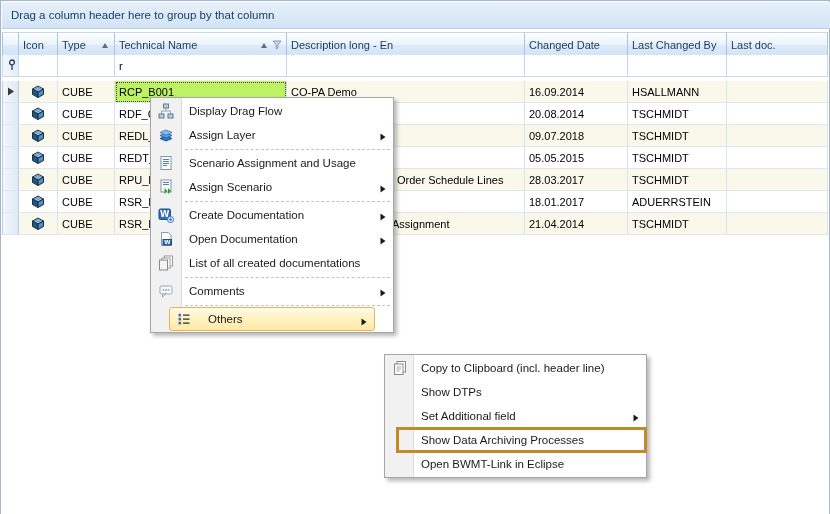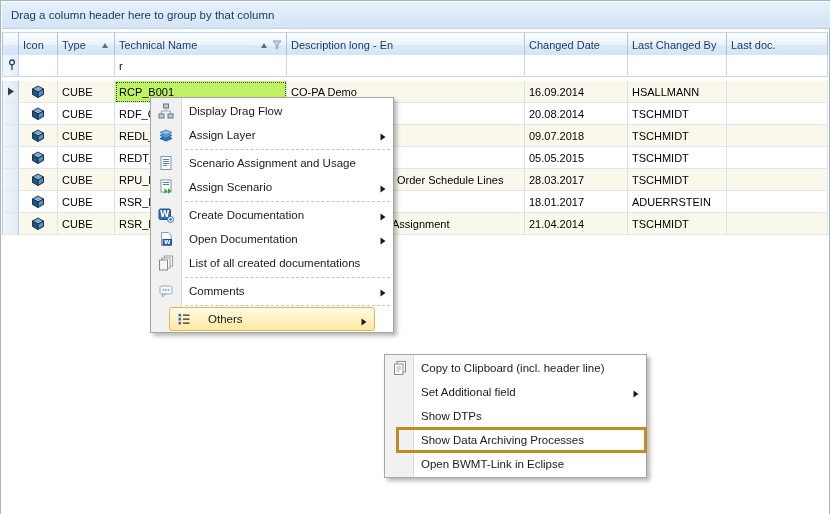--- a/index.html
+++ b/index.html
@@ -479,27 +479,27 @@
         <span class="mi-icon">
           <svg width="16" height="16" viewBox="0 0 16 16">
             <rect x="5" y="1.5" width="8.5" height="10.5" fill="#fff" stroke="#8A8A8A"></rect>
             <rect x="2.5" y="4" width="8.5" height="10.5" fill="#fff" stroke="#8A8A8A"></rect>
             <path d="M4.5 7h4.5M4.5 9h4.5M4.5 11h3" stroke="#9AA0A6" stroke-width=".9"></path>
           </svg>
         </span>
         <span class="mi-label">Copy to Clipboard (incl. header line)</span>
       </div>
       <div class="menu-item">
+        <span class="mi-label">Show DTPs</span>
+      </div>
+      <div class="menu-item">
         <span class="mi-label">Set Additional field</span>
         <span class="mi-arrow"><svg width="6" height="8" viewBox="0 0 6 8">
             <polygon points="0.5,0.5 5.5,4 0.5,7.5" fill="#1A1A1A"></polygon>
           </svg></span>
-      </div>
-      <div class="menu-item">
-        <span class="mi-label">Show DTPs</span>
       </div>
       <div class="menu-item">
         <span class="mi-label">Show Data Archiving Processes</span>
       </div>
       <div class="menu-item">
         <span class="mi-label">Open BWMT-Link in Eclipse</span>
       </div>
     </div>
 
   <div class="annotation"></div>

